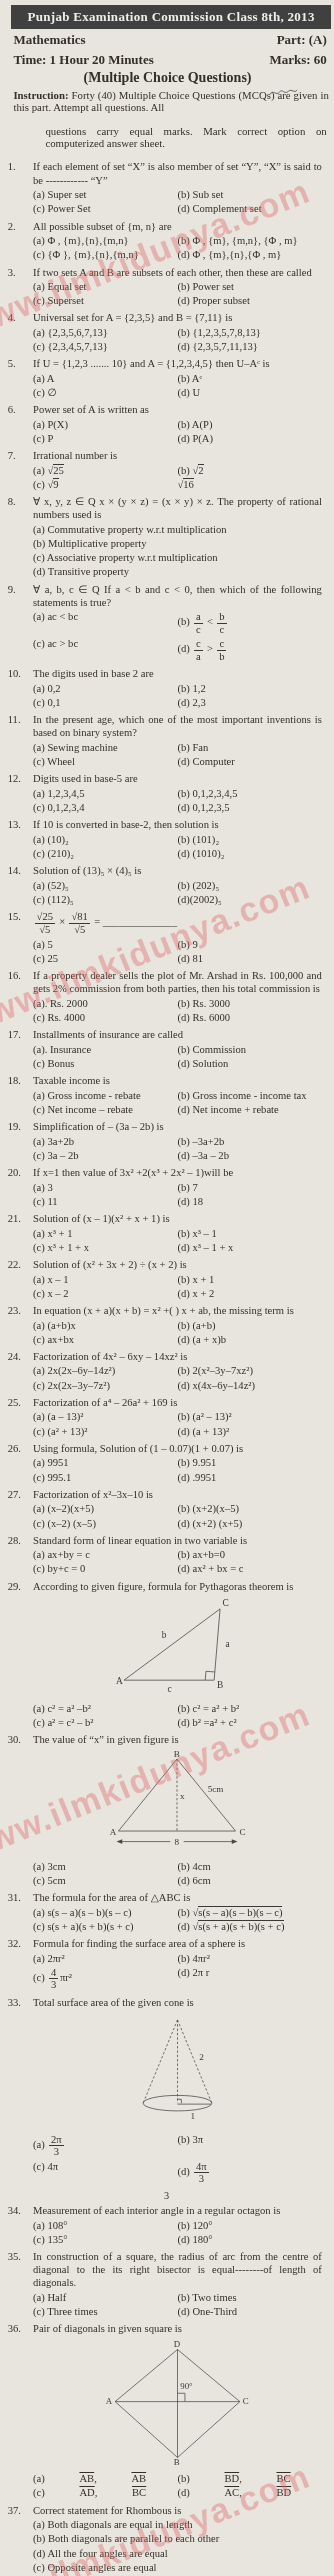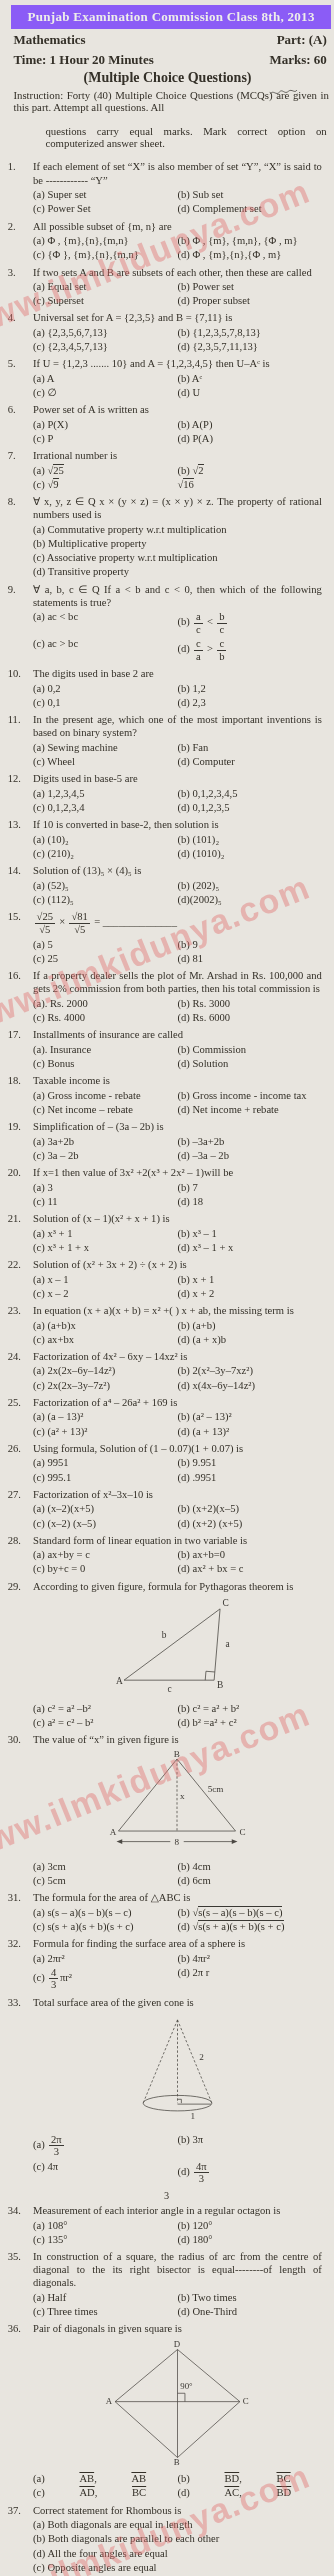--- a/index.html
+++ b/index.html
@@ -1,24 +1,24 @@
 <!DOCTYPE html>
 <html style="font-size:8.2px"><head>
 <meta charset="utf-8">
 <style>
   html,body{margin:0;padding:0;background:#b8b5ae;}
   #page{position:relative;width:335px;height:2634px;background:#e8e5df;overflow:hidden;
         font-family:"Liberation Serif",serif;color:#343028;}
-  .titlebar{margin:5.2px 4.1px 0 11.3px;background:#8b5cf6;color:#eeeeea;font-size:13px;font-weight:bold;
+  .titlebar{margin:5.2px 4.1px 0 11.3px;background:#404040;color:#eeeeea;font-size:13px;font-weight:bold;
         text-align:center;padding:3.6px 1px 4.6px;letter-spacing:0.3px;}
   .meta{display:flex;justify-content:space-between;font-weight:bold;font-size:13px;padding:3.1px 8.2px 0 13.4px;}
   .heading{text-align:center;font-weight:bold;font-size:14px;margin-top:2.1px;position:relative;}
   .scribble{position:absolute;right:37px;top:15.5px;}
   .instruction{font-size:10.8px;padding:3.1px 6.2px 0 13.4px;text-align:justify;}
-  .instruction .ilabel{font-weight:normal;margin-top:12px;}
+  .instruction .ilabel{font-weight:bold;margin-top:12px;}
   .instruction .cont{margin:12.4px 2.1px 0 32px;}
   #questions{margin-top:11.3px;padding-right:2.1px;}
   .question{display:flex;margin-bottom:3.6px;font-size:10.6px;line-height:1.24;}
   .qnum{flex:none;width:33px;padding-left:7.7px;box-sizing:border-box;}
   .qbody{flex:1;min-width:0;padding-right:11px;}
   .qtext{text-align:justify;margin-bottom:1px;}
   .optrow{display:flex;}
   .opt{width:50%;white-space:nowrap;overflow:hidden;padding:0.5px 0;}
   .opt.full{width:100%;}
   .frac{display:inline-flex;flex-direction:column;align-items:center;vertical-align:middle;

